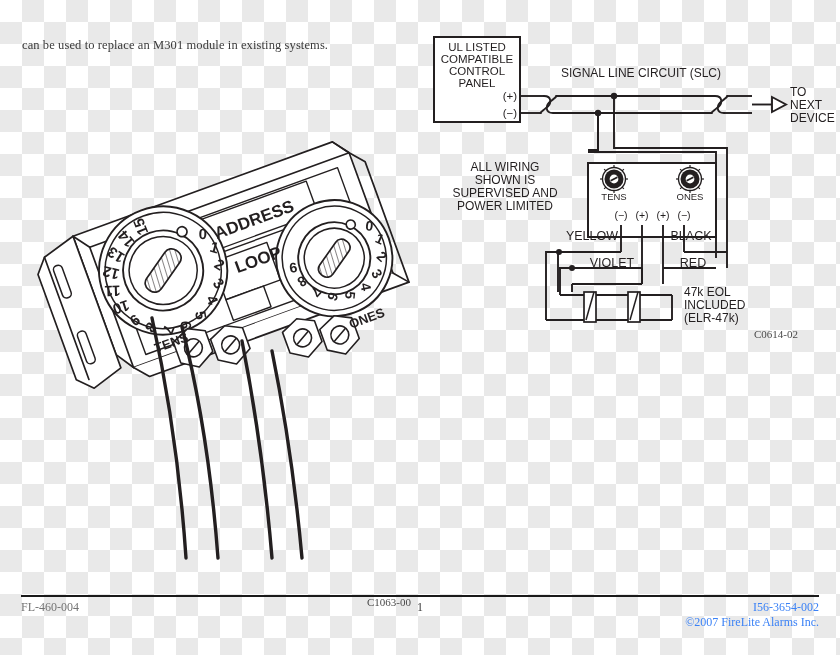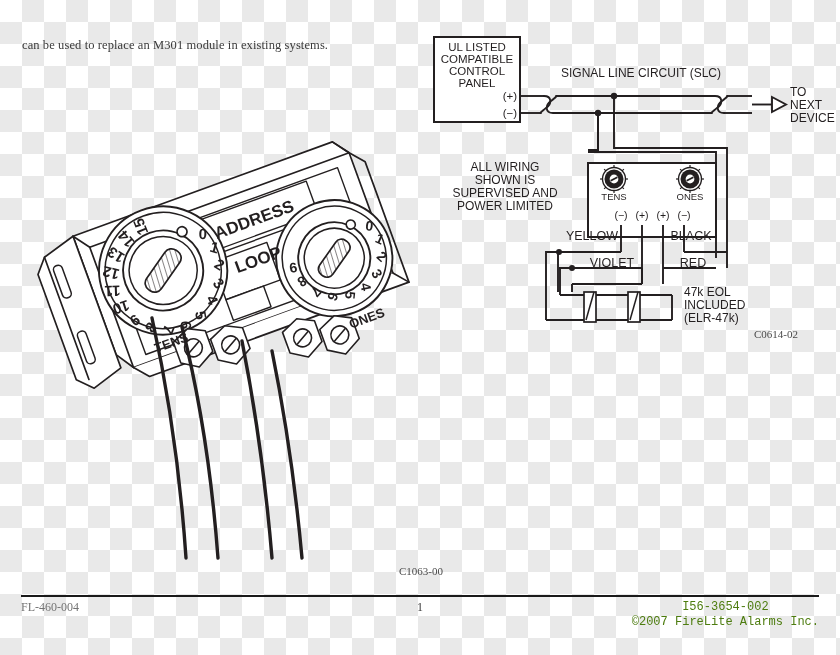--- a/index.html
+++ b/index.html
@@ -36,25 +36,24 @@
     font-size: 12.5px;
     color: #3a3a3a;
     letter-spacing: 0.1px;
     white-space: nowrap;
   }
 
   
   #footer-caption {
     position: absolute;
     left: 367px;
-    top: 565px;
+    top: 596px;
     font-family: "Liberation Serif", serif;
     font-size: 11px;
     color: #4a4a4a;
-    margin-left: 32px;
   }
   #footer-rule {
     position: absolute;
     left: 21px;
     top: 595px;
     width: 798px;
     height: 0;
     border-top: 2px solid #1a1a1a;
   }
   #footer-left {
@@ -72,24 +71,24 @@
     width: 840px;
     text-align: center;
     font-family: "Liberation Serif", serif;
     font-size: 12px;
     color: #3a3a3a;
   }
   #footer-right {
     position: absolute;
     right: 21px;
     top: 600px;
-    text-align: center;
-    font-family: Liberation Mono, monospace;
+    text-align: right;
+    font-family: Liberation Serif, serif;
     font-size: 12px;
-    color: #4d7c0f;
+    color: #3b82f6;
     line-height: 1.25;
   }
 
   svg { display: block; }
 </style>
 </head>
 <body>
 
 <div id="page">
   <div id="checker"></div>

